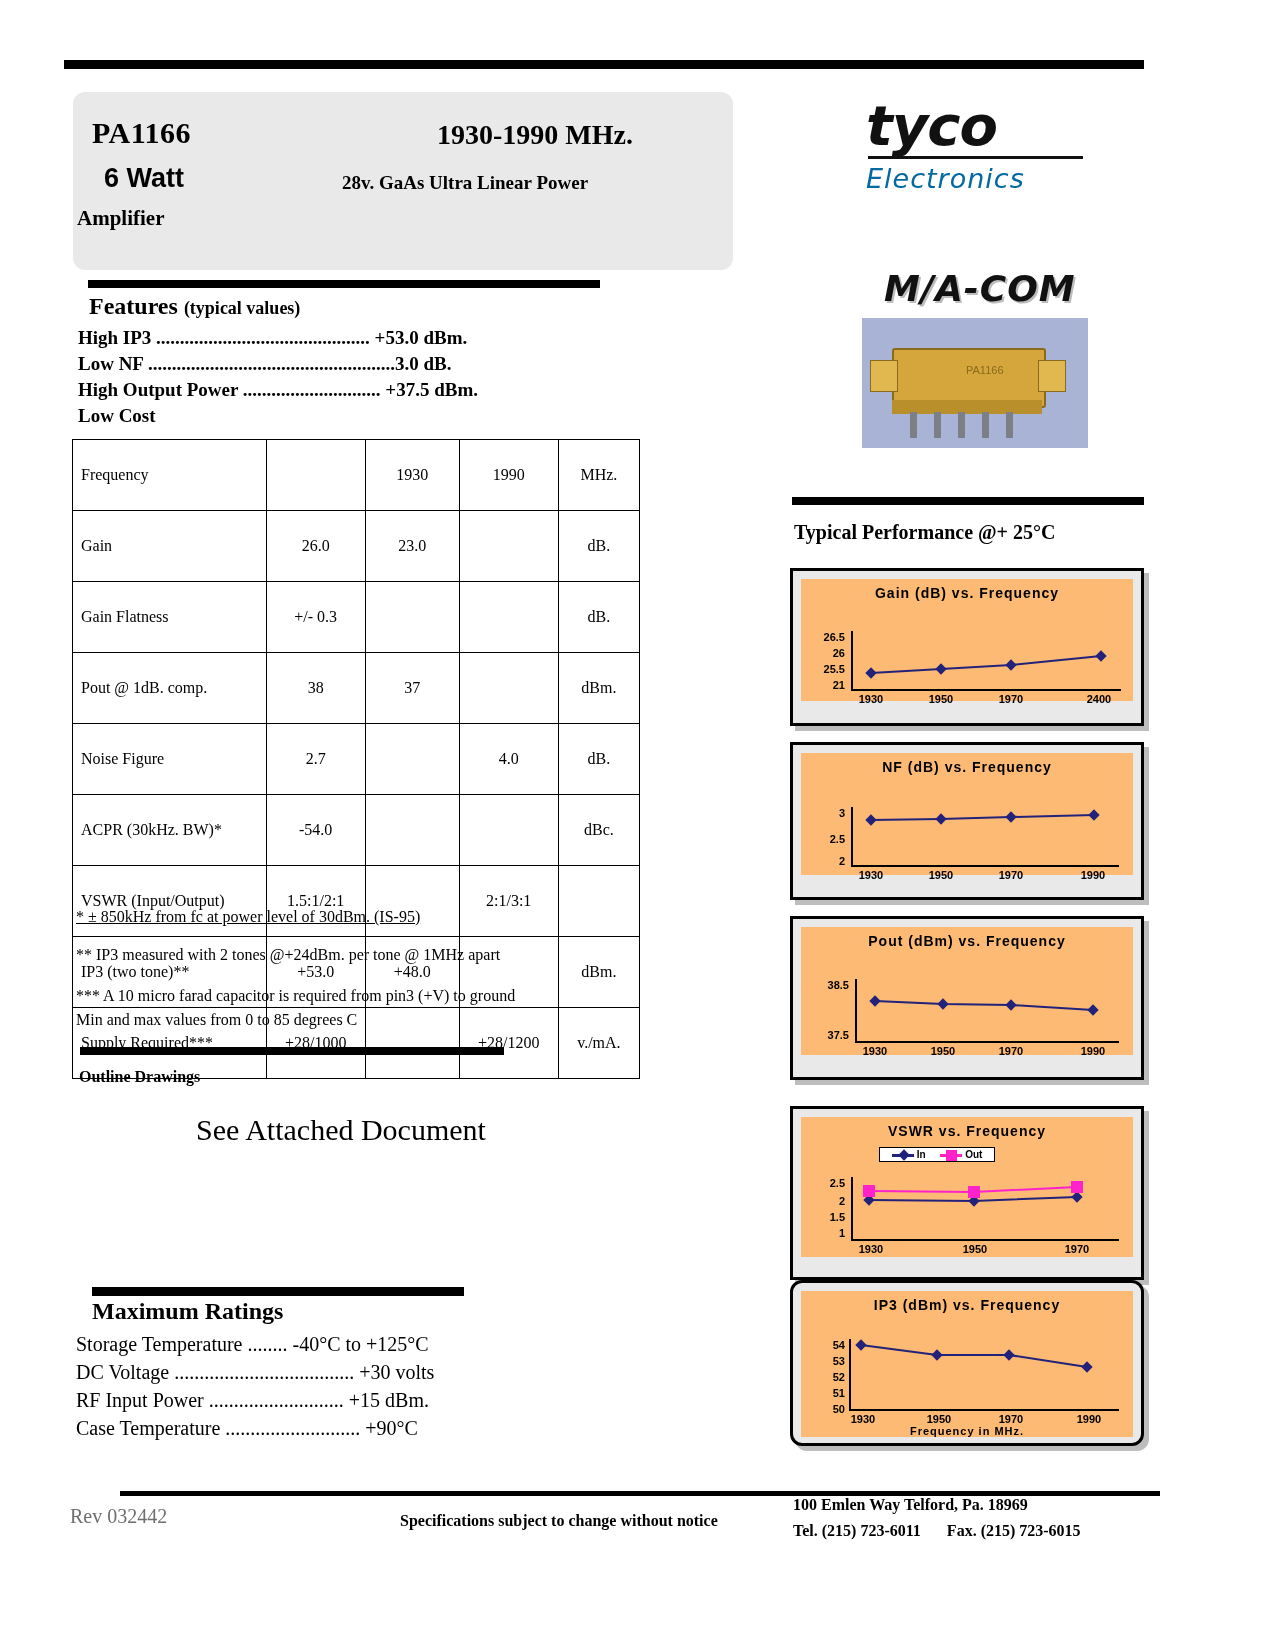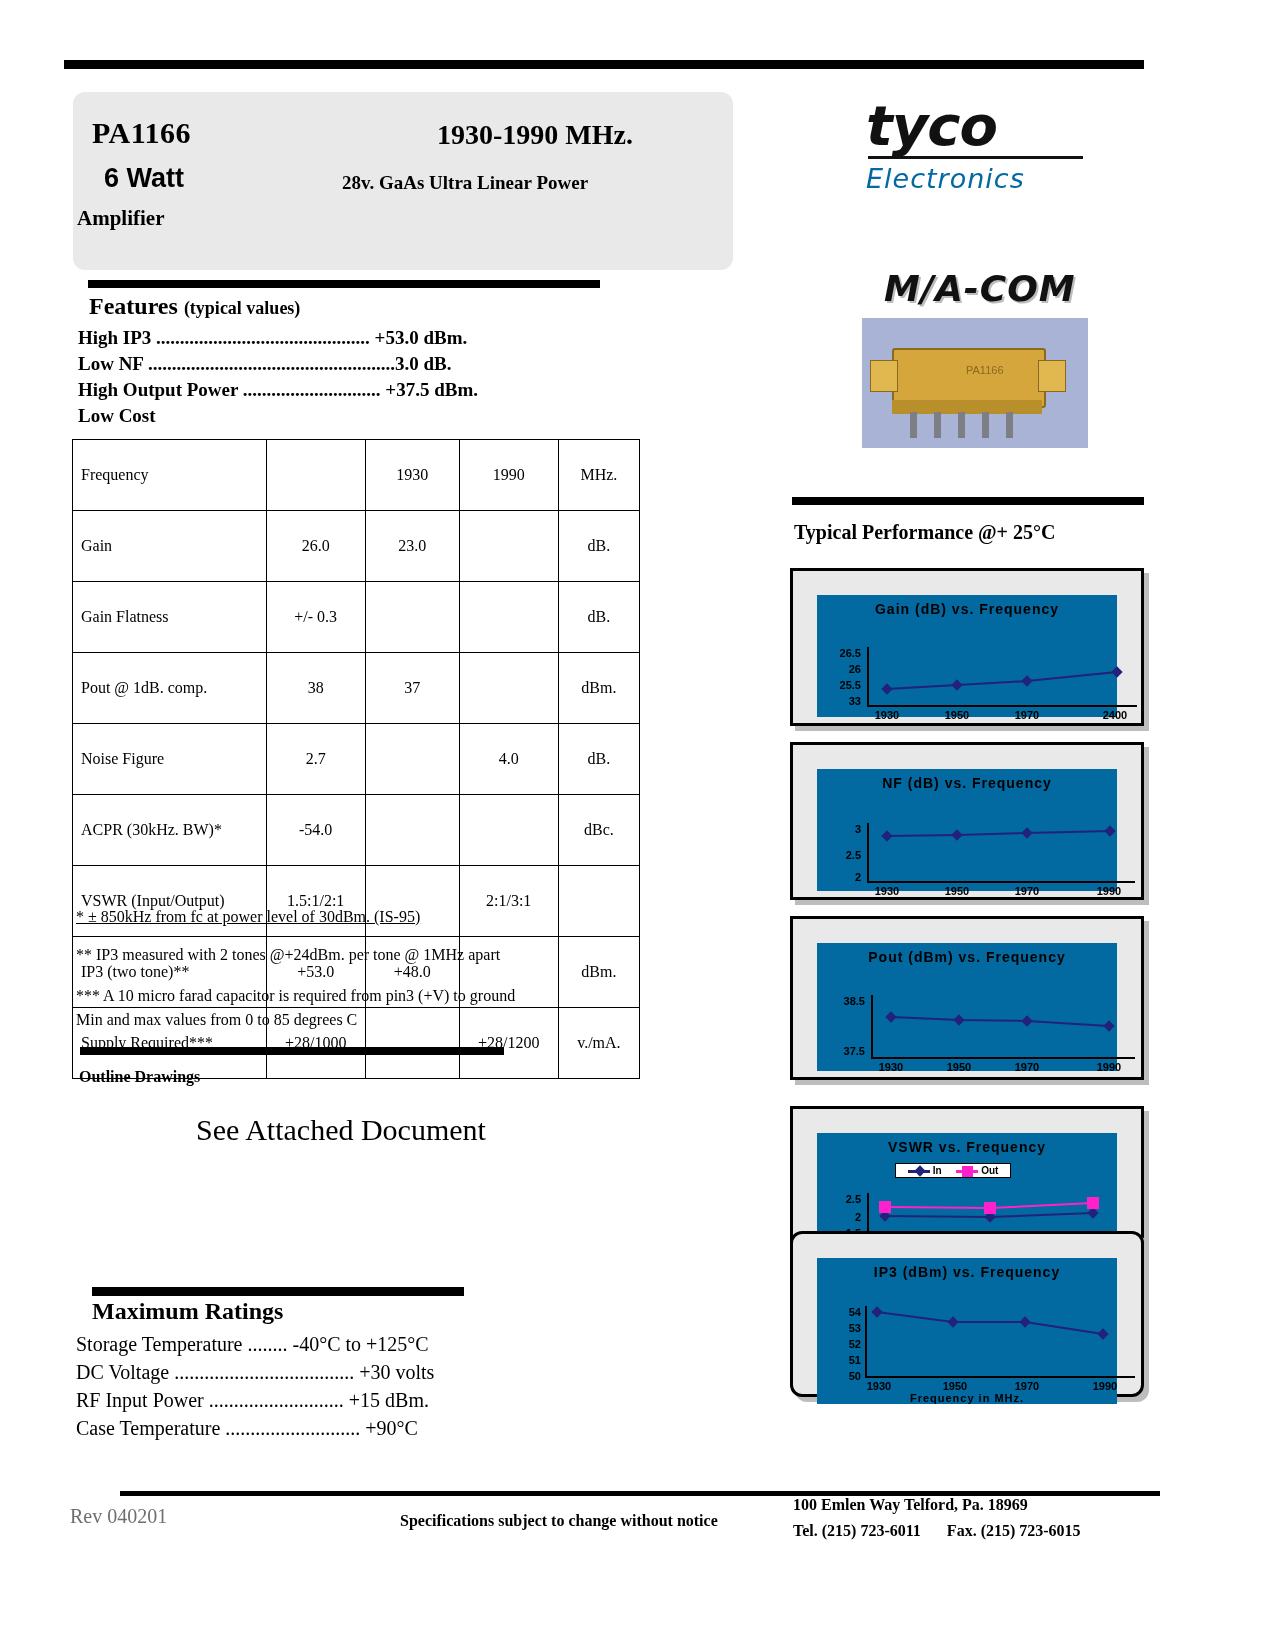--- a/index.html
+++ b/index.html
@@ -89,21 +89,21 @@
 
   
   .tp-rule { position:absolute; left:792px; top:497px; width:352px; height:8px; background:#000; }
   .tp-title { position:absolute; left:794px; top:521px; font-weight:bold; font-size:20px; }
 
   .chart-card {
     position:absolute; left:790px; width:348px;
     background:#e9e9e9; border:3px solid #000;
     box-shadow:5px 5px 0 #bdbdbd;
   }
-  .chart-inner { margin:24px; background:#0369a1; position:relative; }
+  .chart-inner { margin:8px; background:#fdba74; position:relative; }
   .chart-title {
     text-align:center; font-family:"Liberation Sans", sans-serif;
     font-weight:bold; font-size:14px; letter-spacing:1px; padding-top:6px;
   }
   .plot { position:relative; margin:8px 10px 4px 10px; }
   .ylab, .xlab {
     position:absolute; font-family:"Liberation Sans", sans-serif;
     font-weight:bold; font-size:11px; color:#000;
   }
   .ylab { text-align:right; }
@@ -267,21 +267,21 @@
   <div class="tp-rule"></div>
   <div class="tp-title">Typical Performance @+ 25°C</div>
 
   <div class="chart-card" style="top:568px; height:152px;">
     <div class="chart-inner">
       <div class="chart-title">Gain (dB) vs. Frequency</div>
       <div class="plot" style="height:92px;">
         <div class="ylab" style="left:0px; top:22px; width:34px;">26.5</div>
         <div class="ylab" style="left:0px; top:38px; width:34px;">26</div>
         <div class="ylab" style="left:0px; top:54px; width:34px;">25.5</div>
-        <div class="ylab" style="left:0px; top:70px; width:34px;">33</div>
+        <div class="ylab" style="left:0px; top:70px; width:34px;">21</div>
         <div class="axis" style="left:40px; top:22px; width:2px; height:58px;"></div>
         <div class="axis" style="left:40px; top:80px; width:270px; height:2px;"></div>
         <svg width="278" height="92" style="position:absolute; left:38px; top:0;">
           <polyline points="22,64 92,60 162,56 252,47" fill="none" stroke="#22227a" stroke-width="2"></polyline>
           <g fill="#22227a">
             <rect x="18" y="60" width="8" height="8" transform="rotate(45 22 64)"></rect>
             <rect x="88" y="56" width="8" height="8" transform="rotate(45 92 60)"></rect>
             <rect x="158" y="52" width="8" height="8" transform="rotate(45 162 56)"></rect>
             <rect x="248" y="43" width="8" height="8" transform="rotate(45 252 47)"></rect>
           </g>
@@ -375,21 +375,21 @@
             <rect x="222" y="34" width="12" height="12"></rect>
           </g>
         </svg>
         <div class="xlab" style="left:32px; top:96px; width:56px;">1930</div>
         <div class="xlab" style="left:136px; top:96px; width:56px;">1950</div>
         <div class="xlab" style="left:238px; top:96px; width:56px;">1970</div>
       </div>
     </div>
   </div>
 
-  <div class="chart-card" style="top:1231px; height:160px;border-radius:12px;">
+  <div class="chart-card" style="top:1280px; height:160px;border-radius:12px;">
     <div class="chart-inner">
       <div class="chart-title">IP3 (dBm) vs. Frequency</div>
       <div class="plot" style="height:100px;">
         <div class="ylab" style="left:0px; top:18px; width:34px;">54</div>
         <div class="ylab" style="left:0px; top:34px; width:34px;">53</div>
         <div class="ylab" style="left:0px; top:50px; width:34px;">52</div>
         <div class="ylab" style="left:0px; top:66px; width:34px;">51</div>
         <div class="ylab" style="left:0px; top:82px; width:34px;">50</div>
         <div class="axis" style="left:38px; top:18px; width:2px; height:70px;"></div>
         <div class="axis" style="left:38px; top:88px; width:270px; height:2px;"></div>
@@ -405,21 +405,21 @@
         <div class="xlab" style="left:26px; top:92px; width:52px;">1930</div>
         <div class="xlab" style="left:102px; top:92px; width:52px;">1950</div>
         <div class="xlab" style="left:174px; top:92px; width:52px;">1970</div>
         <div class="xlab" style="left:252px; top:92px; width:52px;">1990</div>
       </div>
       <div class="xcaption">Frequency in MHz.</div>
     </div>
   </div>
 
   <div class="foot-rule"></div>
-  <div class="rev">Rev 040201</div>
+  <div class="rev">Rev 032442</div>
   <div class="spec-note">Specifications subject to change without notice</div>
   <div class="addr">
     <div>100 Emlen Way     Telford, Pa.   18969</div>
     <div class="l2">
       <span>Tel. (215) 723-6011</span><span>Fax.  (215) 723-6015</span>
     </div>
   </div>
 
 </div>
 

